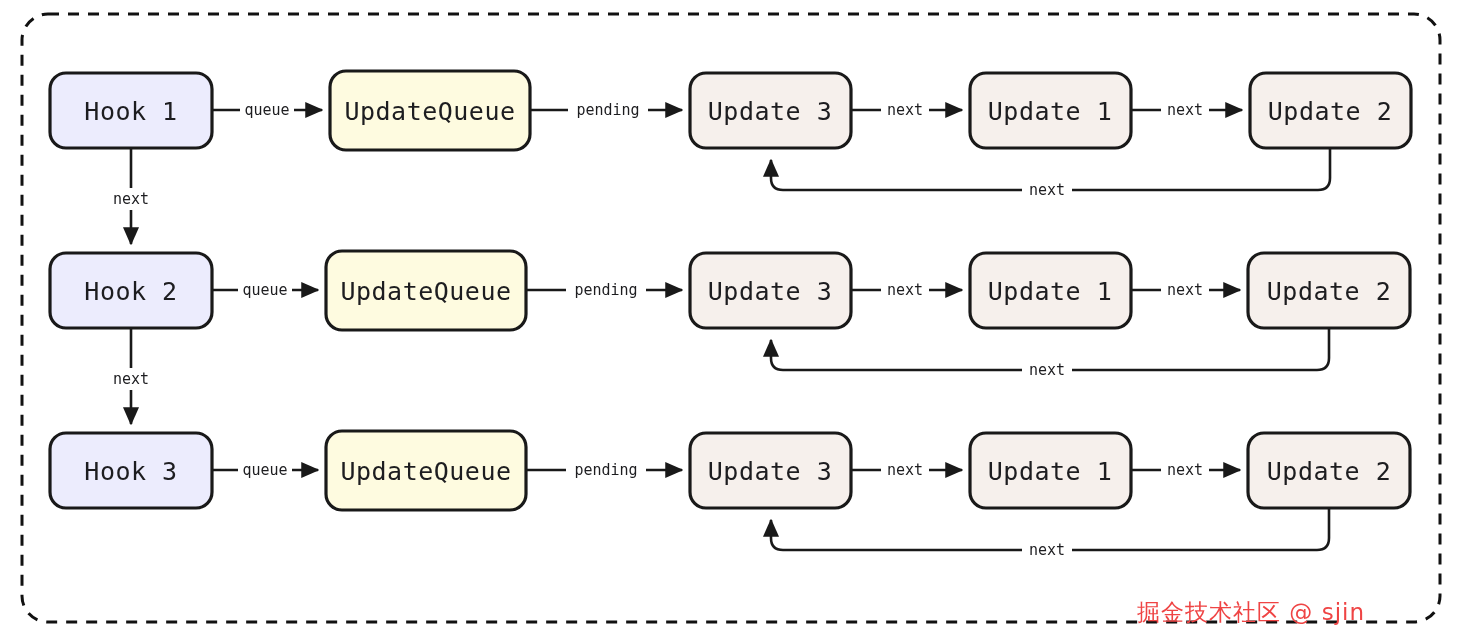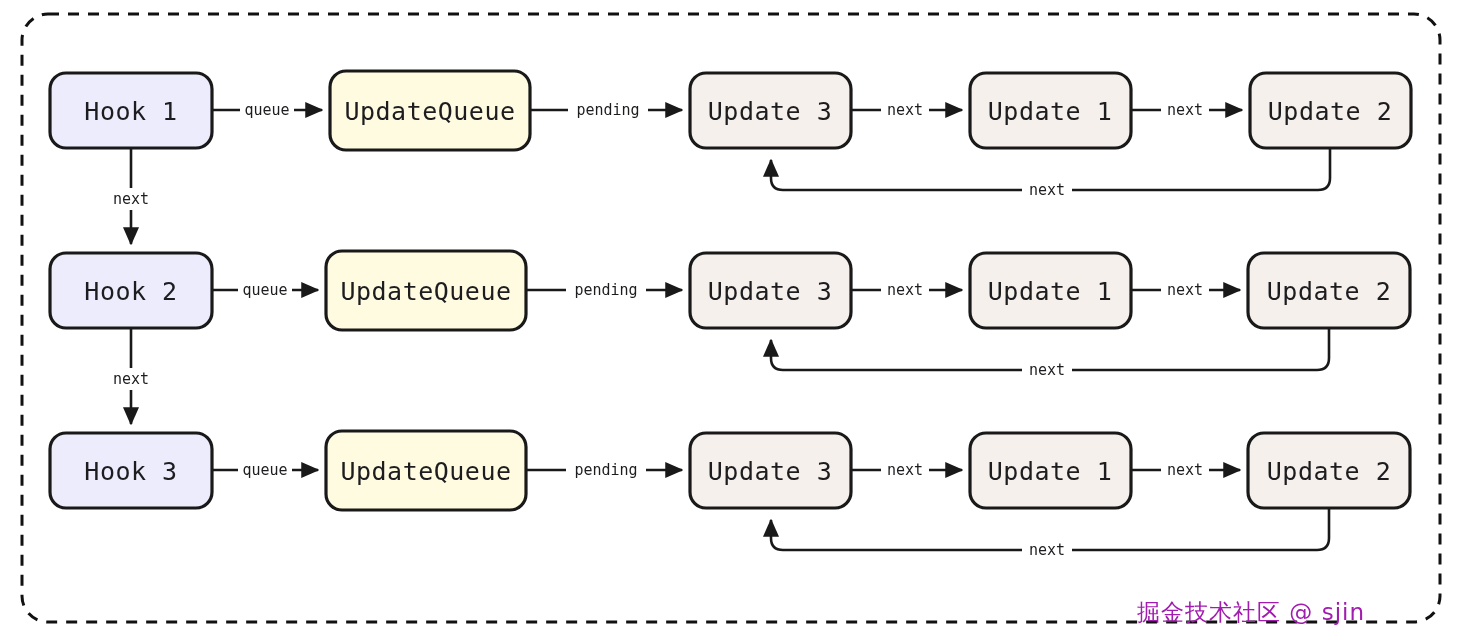--- a/index.html
+++ b/index.html
@@ -65,21 +65,21 @@
     stroke-width: 3;
     stroke-dasharray: 11 9;
     stroke-linecap: butt;
   }
   .watermark {
     position: absolute;
     right: 18px;
     bottom: 12px;
     font-family: "DejaVu Sans", sans-serif;
     font-size: 23px;
-    color: #a21caf;
+    color: #ef4444;
     letter-spacing: 1px;
     white-space: nowrap;
     user-select: none;
   }
 </style>
 </head>
 <body>
 
 <div id="stage">
 

